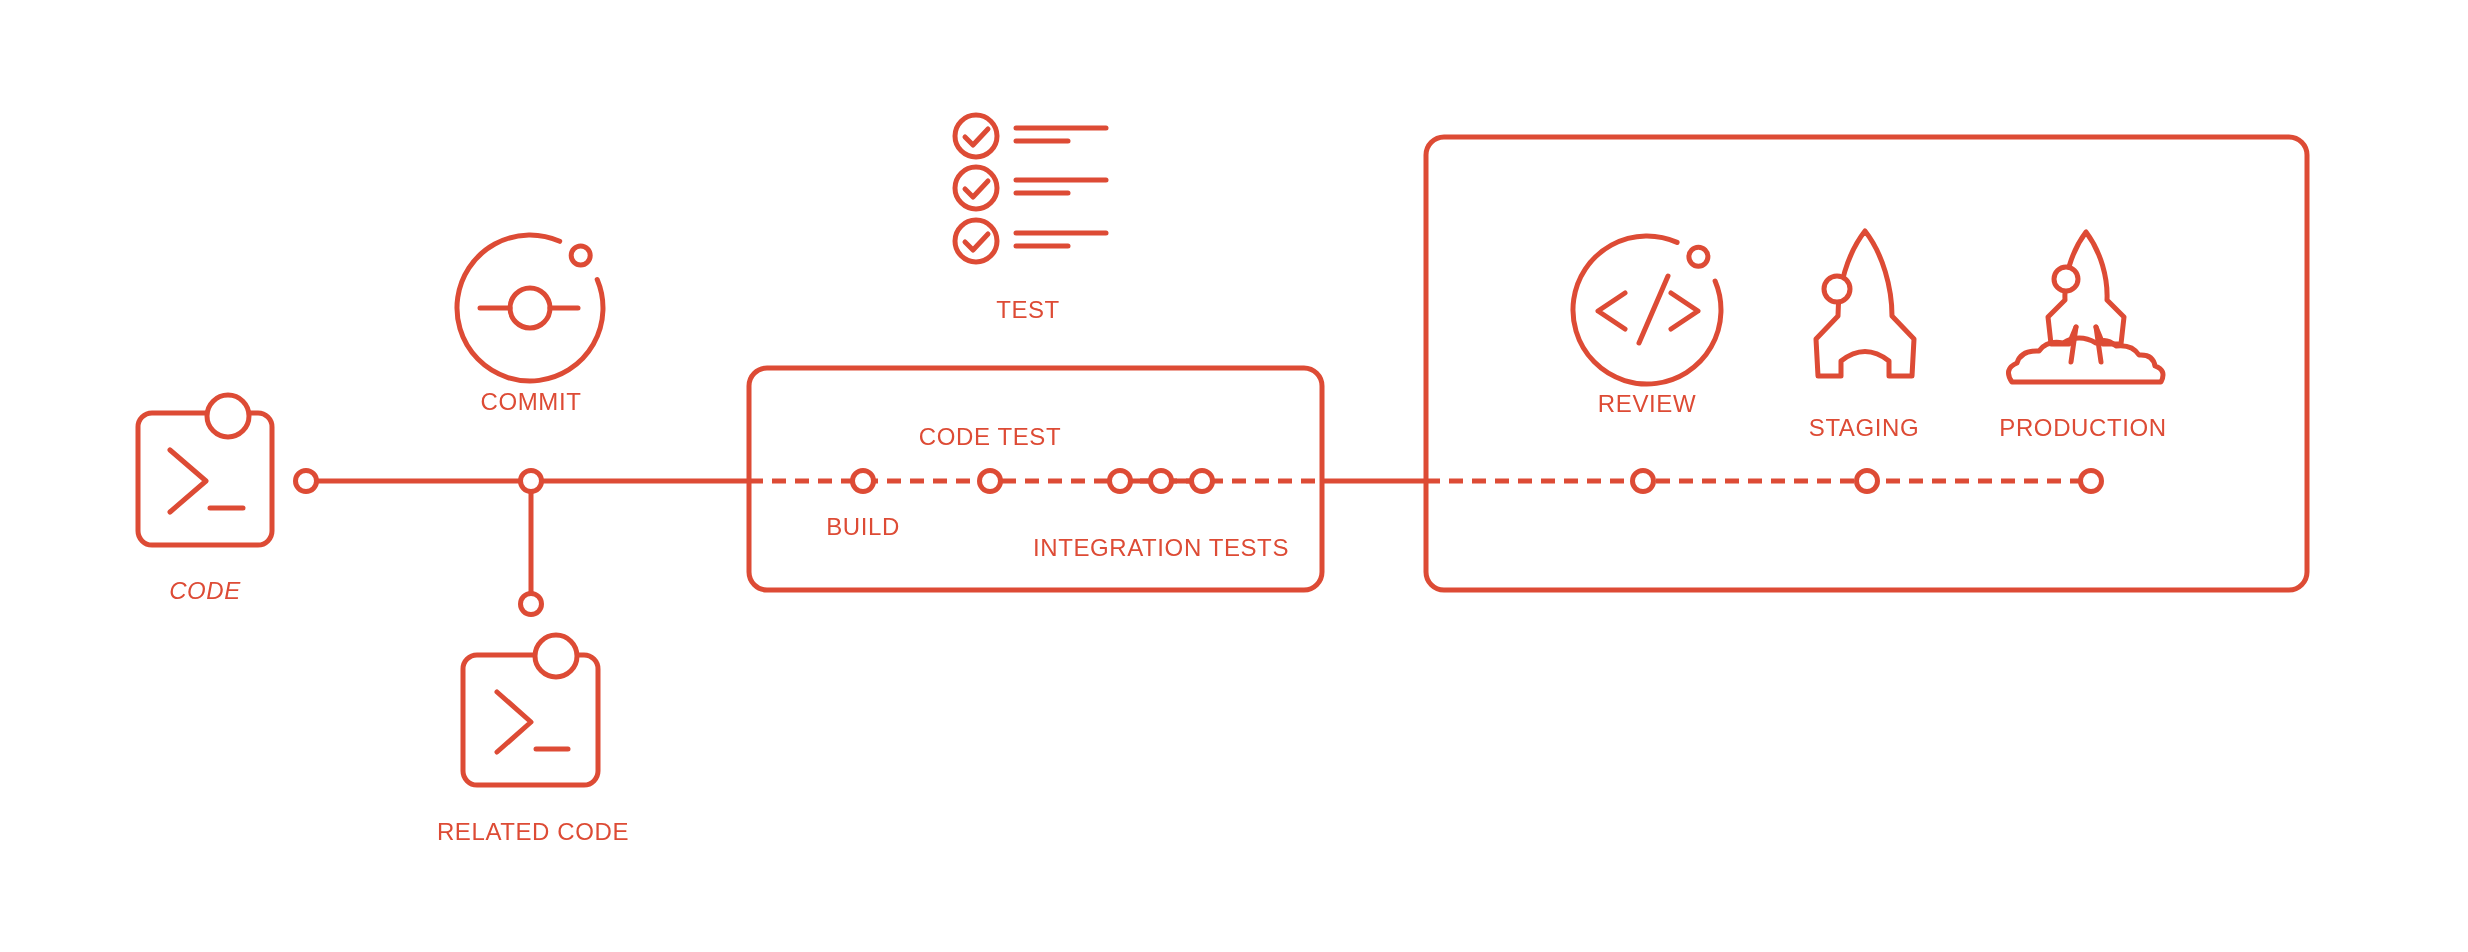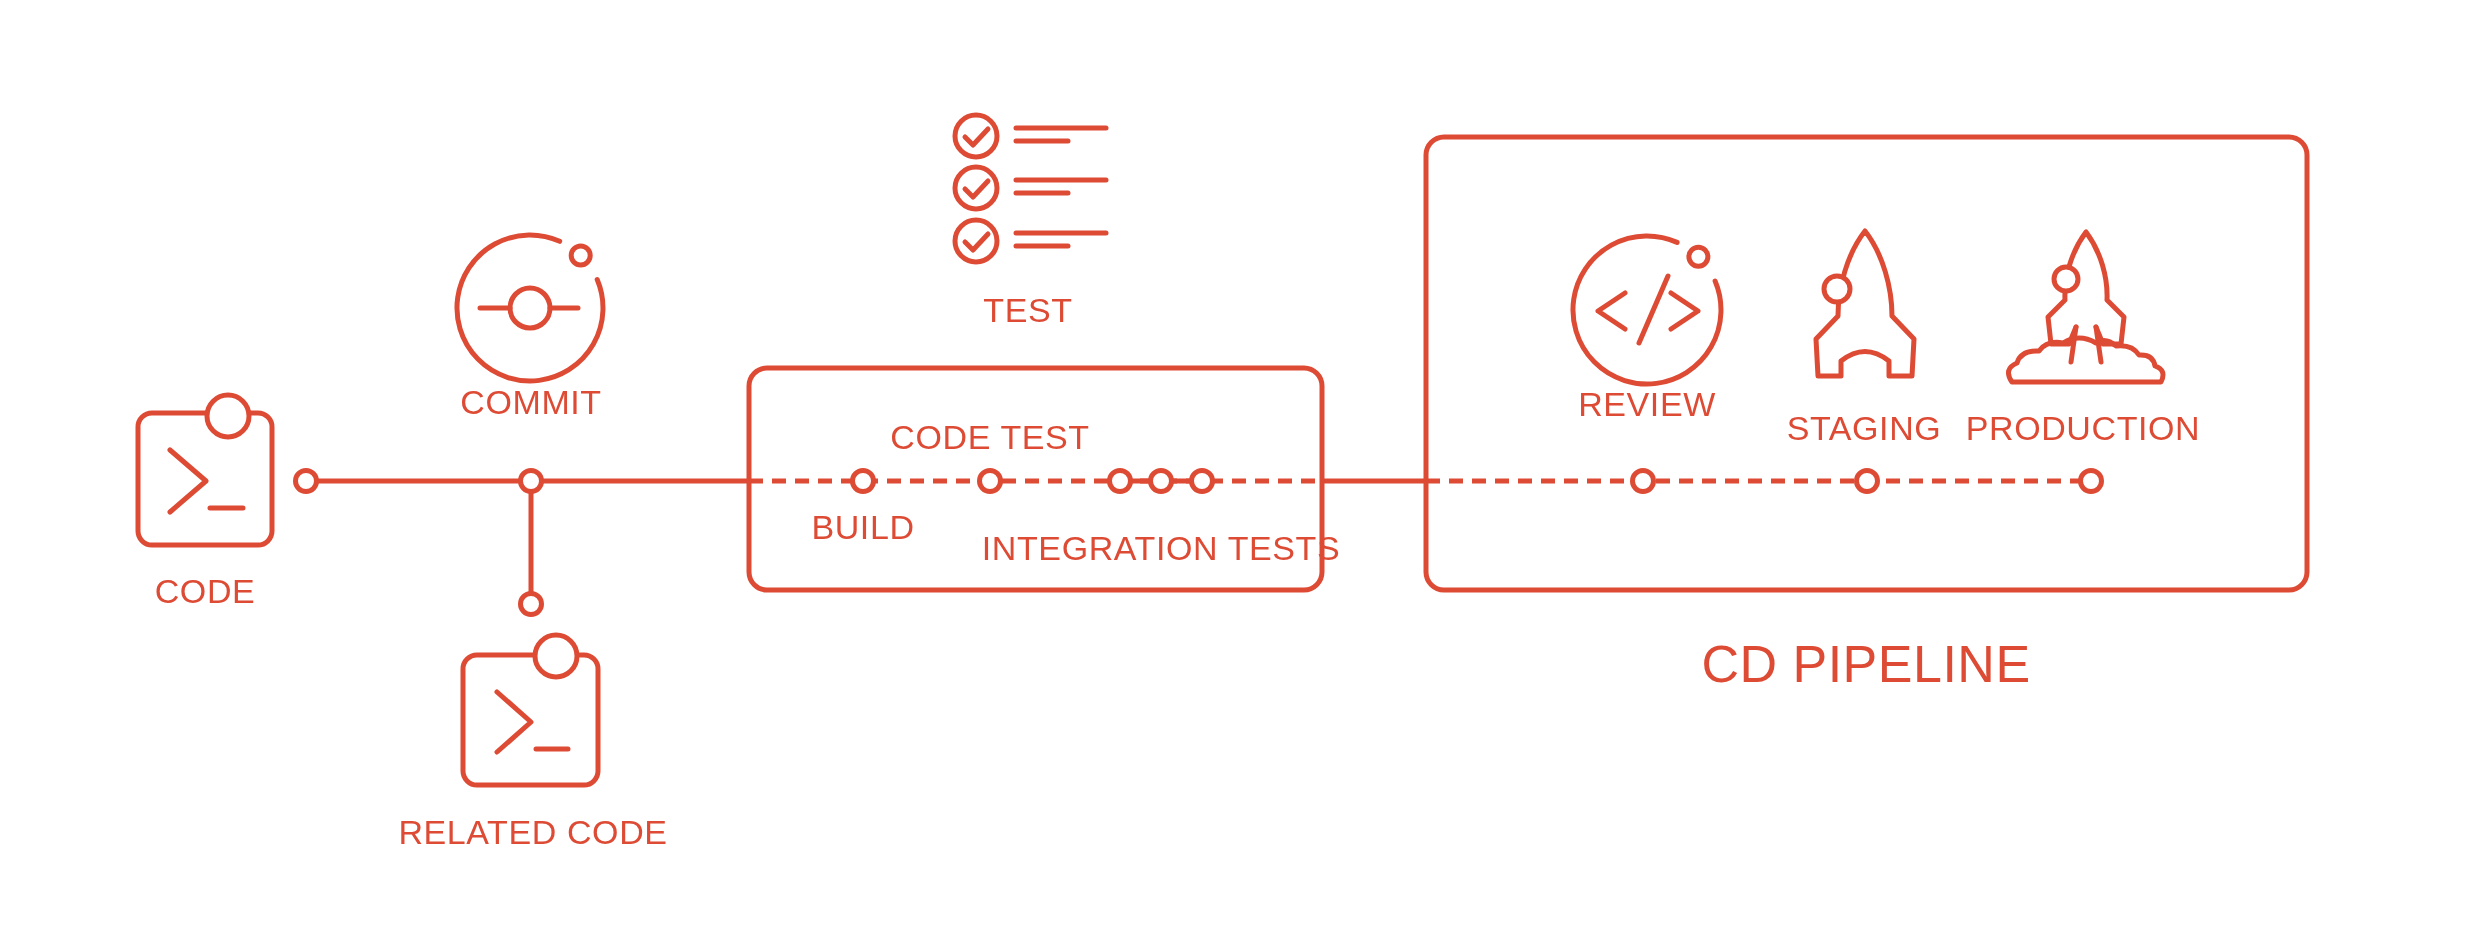--- a/index.html
+++ b/index.html
@@ -18,21 +18,21 @@
   .s { stroke: var(--accent); fill: none; stroke-width: 5; }
   .w { fill: #fff; }
   .r { stroke-linecap: round; stroke-linejoin: round; }
   .dash { stroke-dasharray: 14 9; }
   .node { stroke: var(--accent); fill: #fff; stroke-width: 5; }
   
   .lbl {
     position: absolute;
     transform: translate(-50%, -50%);
     color: var(--accent);
-    font-size: 34px;
+    font-size: 24px;
     font-weight: 500;
     letter-spacing: 0.6px;
     white-space: nowrap;
     user-select: none;
   }
   .title {
     font-size: 52px;
     font-weight: 500;
     letter-spacing: 0.5px;
   }
@@ -128,25 +128,24 @@
       <circle class="node" cx="990" cy="481" r="10.5"></circle>
       <circle class="node" cx="1120" cy="481" r="10.5"></circle>
       <circle class="node" cx="1161" cy="481" r="10.5"></circle>
       <circle class="node" cx="1202" cy="481" r="10.5"></circle>
       <circle class="node" cx="1643" cy="481" r="10.5"></circle>
       <circle class="node" cx="1867" cy="481" r="10.5"></circle>
       <circle class="node" cx="2091" cy="481" r="10.5"></circle>
     </g>
   </svg>
 
-  <div class="lbl" style="left:205px; top:591px;">CODE</div>
+  <div class="lbl" style="left:205px; top:591px;font-style:italic;">CODE</div>
   <div class="lbl" style="left:531px; top:402px;">COMMIT</div>
   <div class="lbl" style="left:533px; top:832px;">RELATED CODE</div>
   <div class="lbl" style="left:1028px; top:310px;">TEST</div>
   <div class="lbl" style="left:990px; top:437px;">CODE TEST</div>
   <div class="lbl" style="left:863px; top:527px;">BUILD</div>
   <div class="lbl" style="left:1161px; top:548px;">INTEGRATION TESTS</div>
   <div class="lbl" style="left:1647px; top:404px;">REVIEW</div>
   <div class="lbl" style="left:1864px; top:428px;">STAGING</div>
   <div class="lbl" style="left:2083px; top:428px;">PRODUCTION</div>
-  <div class="lbl title" style="left:1866px; top:664px;">CD PIPELINE</div>
 
 </div>
 
 </body></html>

